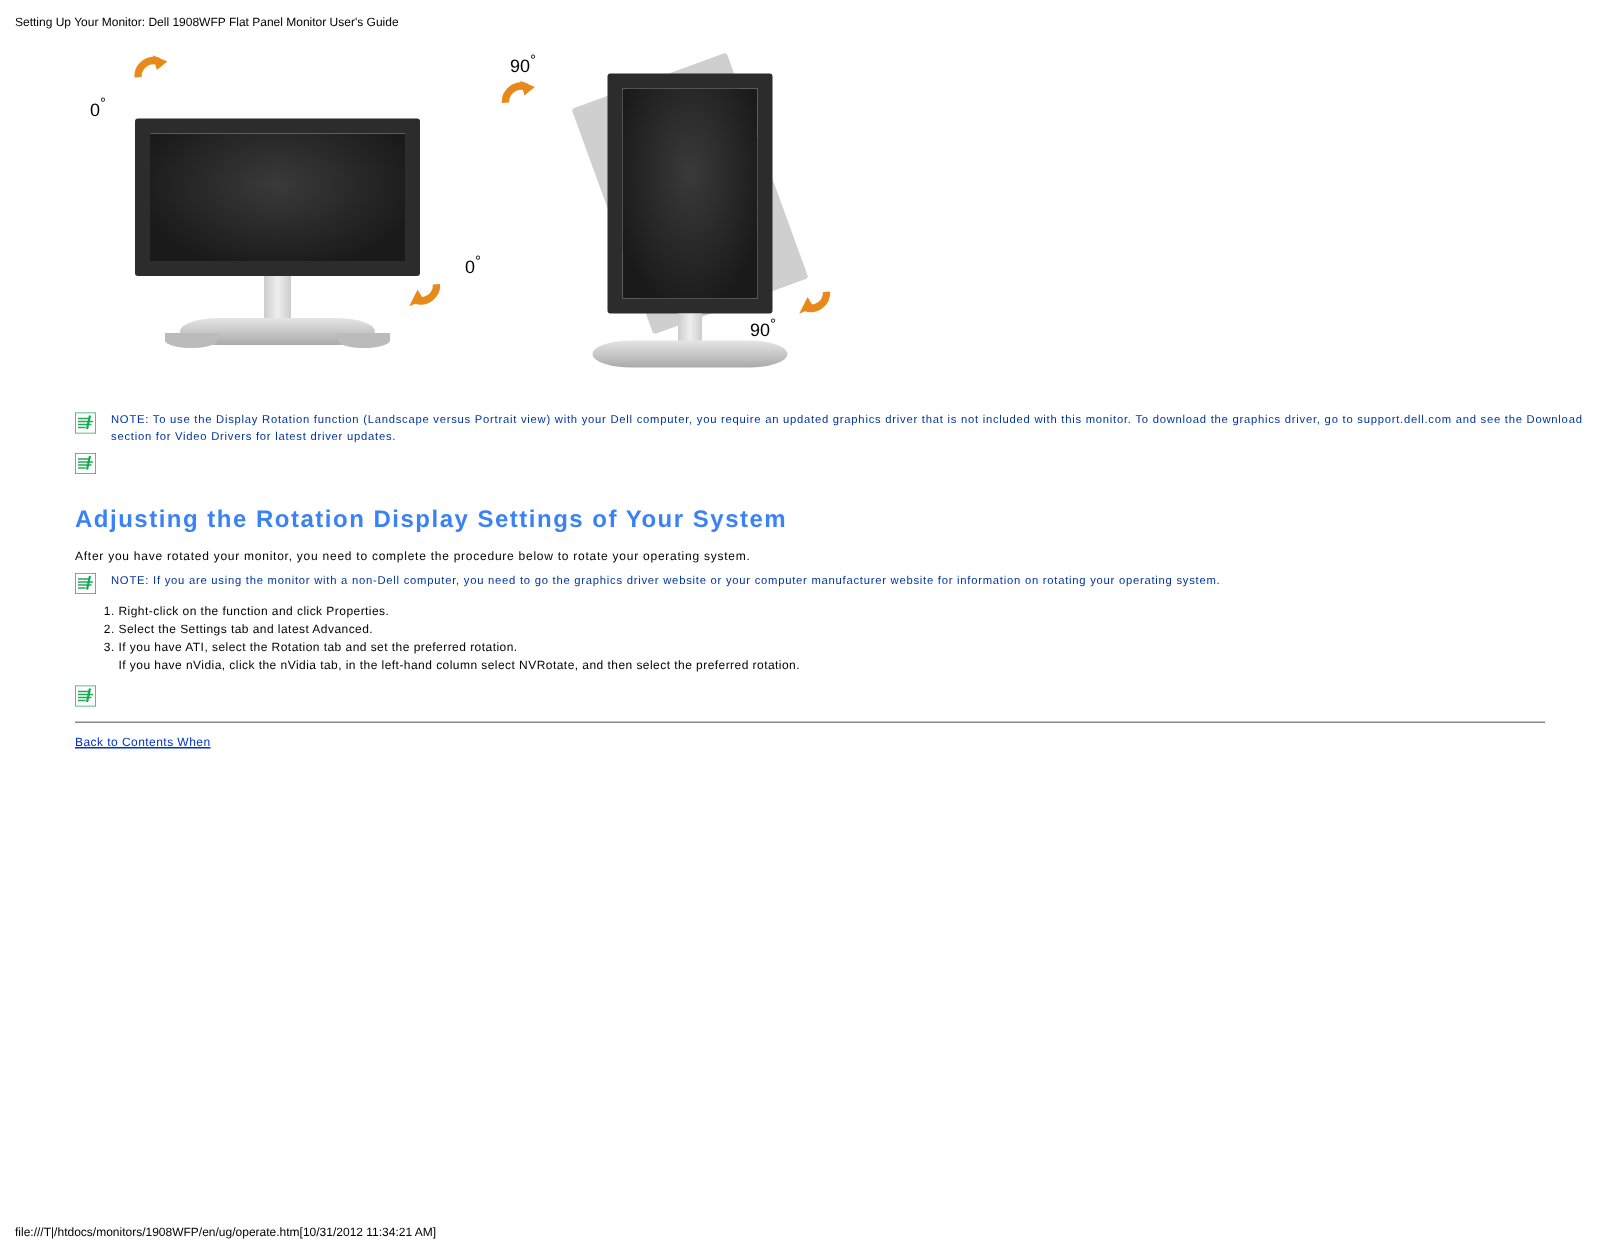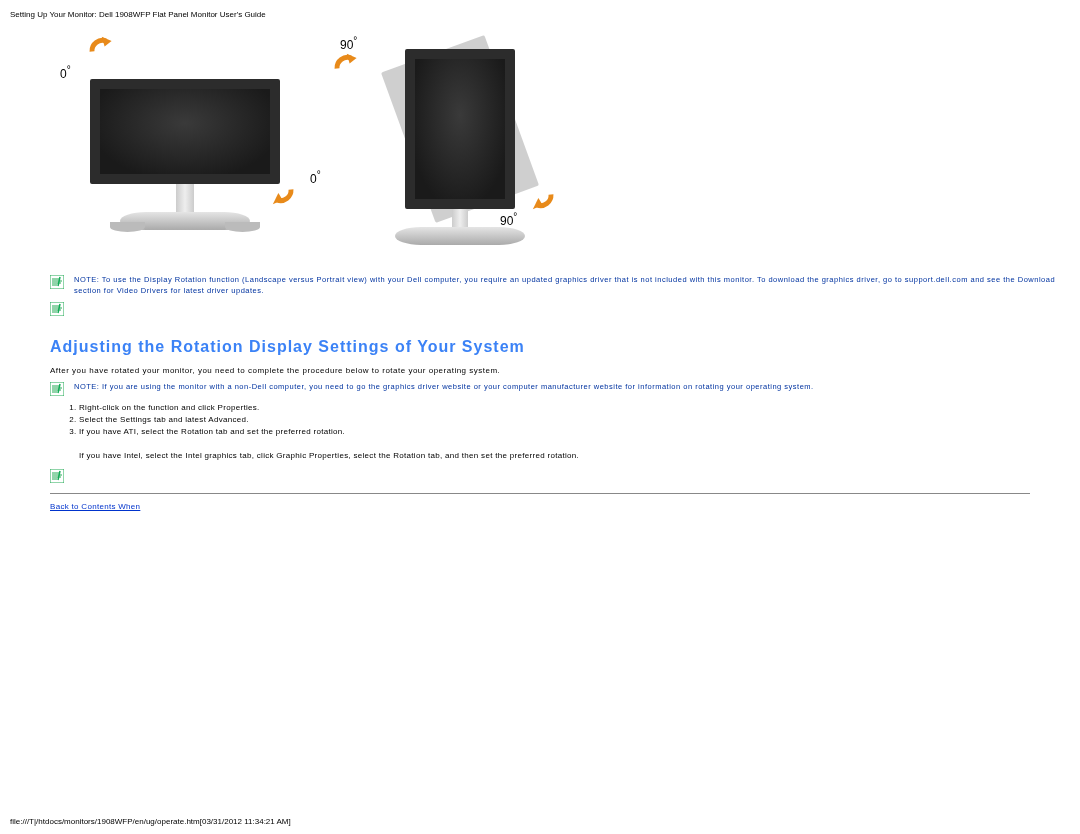--- a/index.html
+++ b/index.html
@@ -284,37 +284,36 @@
   </div>
   <div class="note-text">NOTE: If you are using the monitor with a non-Dell computer, you need to go the graphics driver website or your computer manufacturer website for information on rotating your operating system.</div>
 </div>
 
 <div class="steps">
   <ol>
     <li>Right-click on the function and click Properties.</li>
     <li>Select the Settings tab and latest Advanced.</li>
     <li>
       <span>If you have ATI, select the Rotation tab and set the preferred rotation.</span><br>
-      <br>
-      <span class="sub">If you have Intel, select the Intel graphics tab, click Graphic Properties, select the Rotation tab, and then set the preferred rotation.</span>
+      <span class="sub">If you have nVidia, click the nVidia tab, in the left-hand column select NVRotate, and then select the preferred rotation.</span><br>
     </li>
   </ol>
 </div>
 
 
 <div class="note-row">
   <div class="note-icon">
     <svg viewBox="0 0 14 14">
         <rect x="0" y="0" width="14" height="14" fill="#fff" stroke="#2a5" stroke-width="1"></rect>
         <path d="M2 4 L10 4 M2 6 L12 6 M2 8 L11 8 M2 10 L7 10" stroke="#2a5" stroke-width="1"></path>
         <path d="M10 2 L8 11" stroke="#1a5" stroke-width="1.5"></path>
       </svg>
   </div>
 </div>
 
 <hr class="hr-line">
 
 <a class="back-link">Back to Contents When</a>
 
-<div class="footer">file:///T|/htdocs/monitors/1908WFP/en/ug/operate.htm[03/31/2012 11:34:21 AM]</div>
+<div class="footer">file:///T|/htdocs/monitors/1908WFP/en/ug/operate.htm[10/31/2012 11:34:21 AM]</div>
 
 
 
 
 </body></html>

